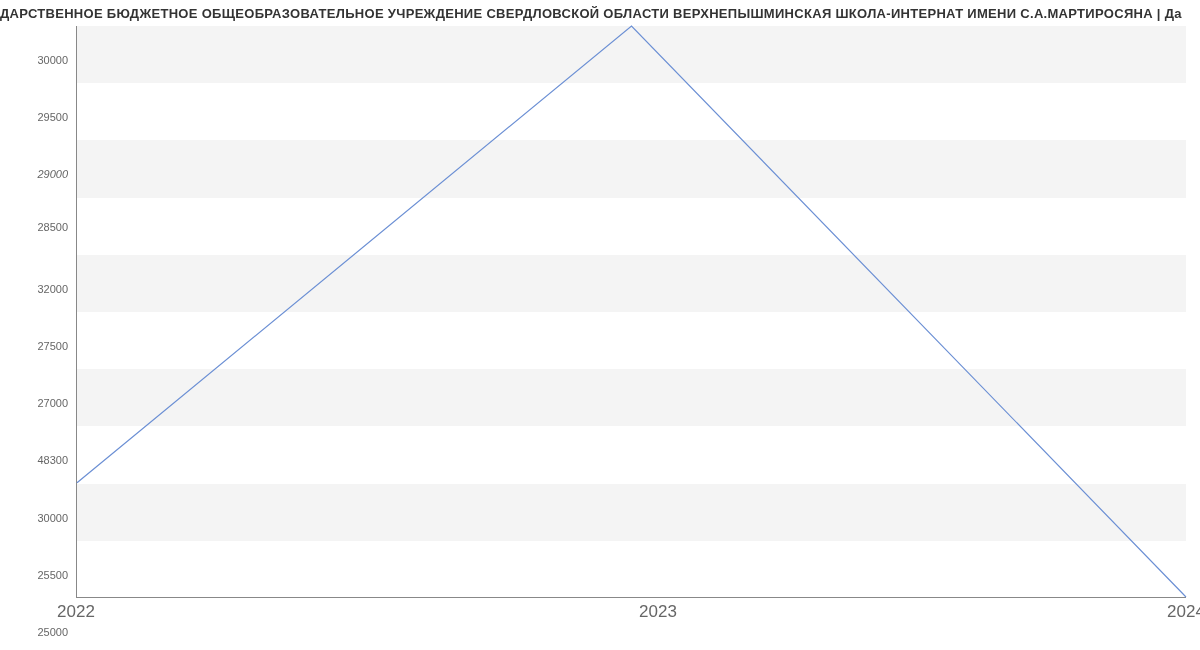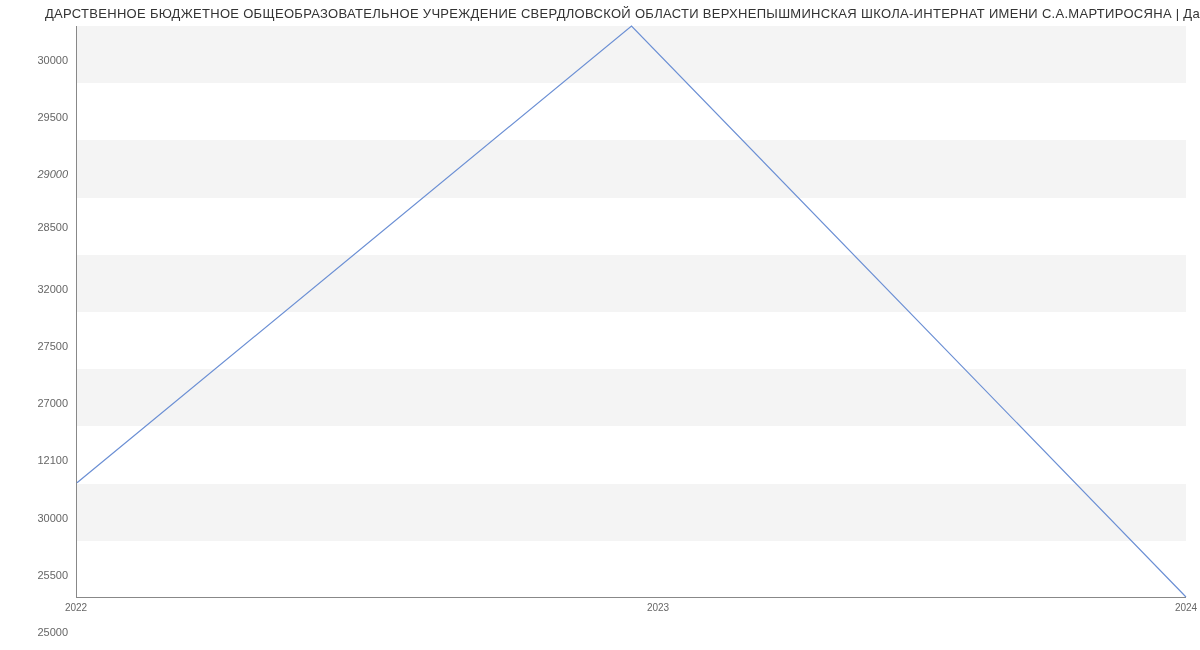--- a/index.html
+++ b/index.html
@@ -6,23 +6,23 @@
     body {
       font-family: Arial, Helvetica, sans-serif;
       background: #fff;
       width: 1200px;
       height: 650px;
       position: relative;
       overflow: hidden;
     }
     .title {
       font-size: 13px;
-      font-weight: 400;
+      font-weight: 700;
       color: #333;
-      text-align: right;
+      text-align: left;
       padding: 6px 0 2px 0;
       white-space: nowrap;
       letter-spacing: 0.3px;
     }
     .chart-container {
       position: absolute;
       left: 76px;
       top: 26px;
       width: 1110px;
       height: 572px;
@@ -49,21 +49,21 @@
       font-size: 11px;
       color: #666;
       text-align: right;
       width: 50px;
       margin-top: 34px;
     }
     .x-tick {
       position: absolute;
       top: 576px;
       transform: translateX(-50%);
-      font-size: 10px;
+      font-size: 17px;
       color: #666;
       text-align: center;
     }
     .line-svg {
       position: absolute;
       left: 0;
       top: 0;
       width: 100%;
       height: 100%;
       overflow: visible;
@@ -89,21 +89,21 @@
         <div class="gridband" style="top: 0px; height: 57.2px;"></div>
       </div>
     <svg class="line-svg" viewBox="0 0 1110 572" preserveAspectRatio="none">
       <path id="linepath" class="line-path" d="M0 457.6 L555 0 L1110 572 "></path>
     </svg>
   </div>
   <div id="yticks">
       <div class="y-tick" style="top: 572px;">25000</div>
       <div class="y-tick" style="top: 514.8px;">25500</div>
       <div class="y-tick" style="top: 457.6px;">30000</div>
-      <div class="y-tick" style="top: 400.4px;">12100</div>
+      <div class="y-tick" style="top: 400.4px;">48300</div>
       <div class="y-tick" style="top: 343.2px;">27000</div>
       <div class="y-tick" style="top: 286px;">27500</div>
       <div class="y-tick" style="top: 228.8px;">32000</div>
       <div class="y-tick" style="top: 167px;">28500</div>
       <div class="y-tick" style="top: 114.4px; font-style: italic;">29000</div>
       <div class="y-tick" style="top: 57.2px;">29500</div>
       <div class="y-tick" style="top: 0px;">30000</div>
     </div>
   <div id="xticks">
       <div class="x-tick" style="left: 0px;">2022</div>

